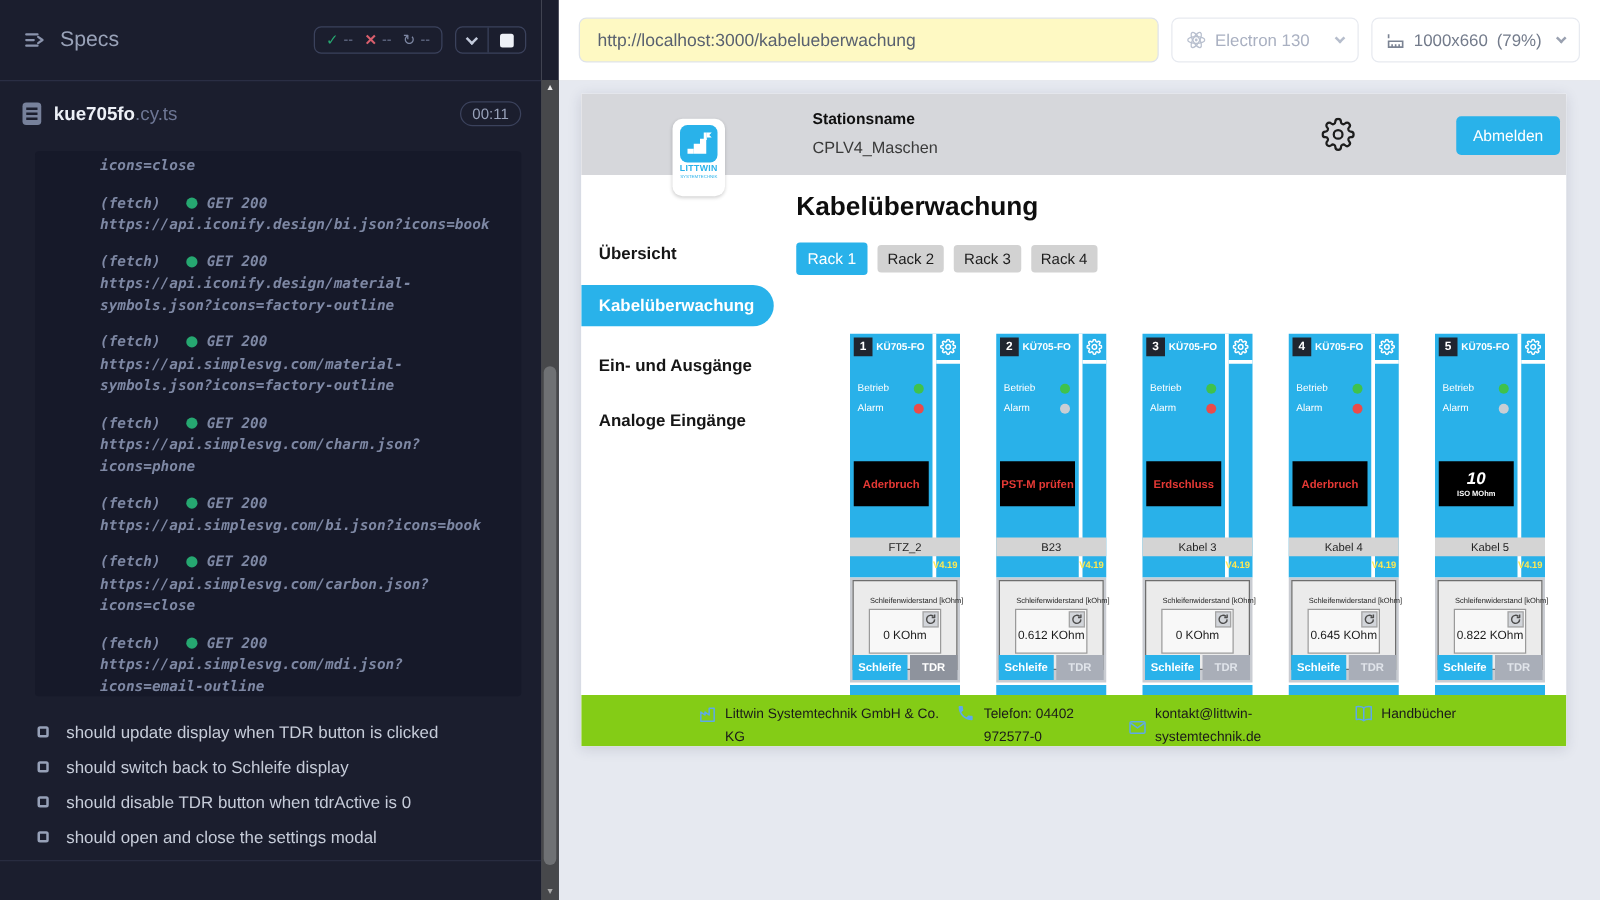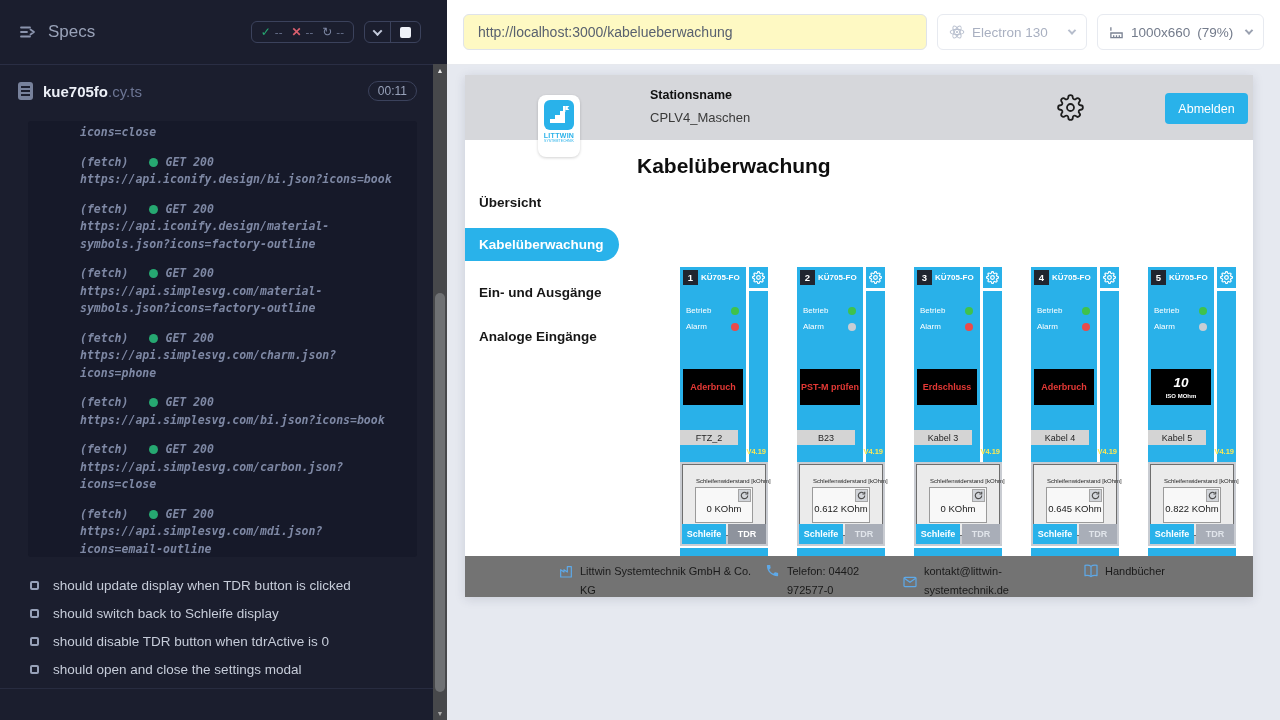--- a/index.html
+++ b/index.html
@@ -121,40 +121,40 @@
   .led-row.betrieb { top:39px; } .led-row.alarm { top:55px; }
   .led-label { font-size:8px; font-weight:normal; color:#fff; }
   .led { width:8px; height:8px; border-radius:50%; }
   .led.green { background:var(--led-green); } .led.red { background:var(--led-red); }
   .led.off { background:var(--led-off); }
   .display { position:absolute; left:3px; top:102px; width:60px; height:36px; background:#000;
              display:flex; flex-direction:column; align-items:center; justify-content:center; }
   .display-text { font-size:9px; font-weight:bold; color:var(--display-red); white-space:nowrap; }
   .display-main { font-size:13.5px; font-weight:bold; color:#fff; line-height:14px;font-style:italic; }
   .display-sub { font-size:6px; font-weight:bold; color:#fff; margin-top:3px; }
-  .cable-label { position:absolute; left:0; top:163px; width:58px; height:15px; background:#d4d4d4;
+  .cable-label { position:absolute; left:0; top:163px; width:88px; height:15px; background:#d4d4d4;
                  color:#1f1f1f; font-size:9px; display:grid; place-items:center; }
   .version { position:absolute; right:2px; top:180px; font-size:7.5px; font-weight:bold; color:var(--version-yellow); }
   .card-mid { position:absolute; top:195px; left:0; width:88px; height:84px; background:#c9ccd2; }
   .panel { position:absolute; left:2px; top:2px; right:2px; background:#ebebeb; border:1px solid #6e6e6e;
            padding:11px; }
   .meas-label { font-size:6px; color:#1f1f1f; padding:2px 1px 2px 2px; white-space:nowrap; }
   .value-box { position:relative; margin:1px; height:36px; background:#f8f8f8; border:1px solid #9a9a9a; }
   .refresh-btn { position:absolute; top:1px; right:1px; width:13px; height:13px; background:#d2d5da;
                  border:1px solid #a5a5a5; color:#4d4d4d; display:grid; place-items:center; cursor:pointer; }
   .value-text { position:absolute; bottom:8px; left:0; width:100%; text-align:center; font-size:9.5px; color:#1a1a1a; }
   .btn-row { position:absolute; left:2px; right:2px; bottom:2px; height:20px; display:flex; gap:2px; }
   .btn-loop { flex:1.15; background:var(--accent); color:#fff; font-size:9px; font-weight:bold;
               display:grid; place-items:center; cursor:pointer; }
   .btn-tdr { flex:1; background:#8e939d; color:#fff; font-size:9px; font-weight:bold;
              display:grid; place-items:center; cursor:pointer; }
   .btn-tdr.disabled { background:#a9aeb8; color:#e0e4ea; }
   .card-strip { position:absolute; top:281px; left:0; width:88px; height:11px; background:var(--card-cyan); }
 
-  .app-footer { position:absolute; left:0; right:0; bottom:0; height:41px; background:#737373; z-index:5;margin-top:30px; }
+  .app-footer { position:absolute; left:0; right:0; bottom:0; height:41px; background:#84cc16; z-index:5;margin-top:30px; }
   .f-item { position:absolute; top:6px; display:flex; gap:6px; font-size:11px; color:#1a1a1a; line-height:1.75; }
   .f-item:nth-child(1){ left:93px; } .f-item:nth-child(1) .f-text { max-width:175px; }
   .f-item:nth-child(2){ left:300px; } .f-item:nth-child(2) .f-text { max-width:112px; }
   .f-item:nth-child(3){ left:437px;align-items:center; } .f-item:nth-child(3) .f-text { max-width:96px; }
   .f-item:nth-child(4){ left:618px; }
   .f-icon { width:16px; height:16px; color:var(--footer-icon-blue); flex:none; margin-top:1px; }
   .f-text { overflow-wrap:break-word; }
   svg { display:block; }
 </style>
 </head>
@@ -354,20 +354,26 @@
 
         <nav class="app-nav" id="app-nav">
             <div class="nav-item">Übersicht</div>
             <div class="nav-item active">Kabelüberwachung</div>
             <div class="nav-item">Ein- und Ausgänge</div>
             <div class="nav-item">Analoge Eingänge</div>
           </nav>
 
         <section class="app-main">
           <h1 class="main-title">Kabelüberwachung</h1>
+          <div class="tabs" id="tabs">
+              <div class="tab active">Rack 1</div>
+              <div class="tab">Rack 2</div>
+              <div class="tab">Rack 3</div>
+              <div class="tab">Rack 4</div>
+            </div>
           <div class="cards" id="cards">
               <div class="card">
     <div class="card-top">
       <span class="badge">1</span>
       <span class="model">KÜ705-FO</span>
       <span class="vline"></span>
       <span class="gear-box">
         <svg viewBox="0 0 24 24" width="13" height="13" fill="none" stroke="currentColor" stroke-width="2.2" stroke-linejoin="round">
           <circle cx="12" cy="12" r="3.4"></circle>
           <path d="M19.4 15a1.7 1.7 0 0 0 .34 1.87l.06.06a2 2 0 1 1-2.83 2.83l-.06-.06a1.7 1.7 0 0 0-1.87-.34 1.7 1.7 0 0 0-1 1.55V21a2 2 0 1 1-4 0v-.09a1.7 1.7 0 0 0-1-1.55 1.7 1.7 0 0 0-1.87.34l-.06.06a2 2 0 1 1-2.83-2.83l.06-.06a1.7 1.7 0 0 0 .34-1.87 1.7 1.7 0 0 0-1.55-1H3a2 2 0 1 1 0-4h.09a1.7 1.7 0 0 0 1.55-1 1.7 1.7 0 0 0-.34-1.87l-.06-.06a2 2 0 1 1 2.83-2.83l.06.06a1.7 1.7 0 0 0 1.87.34 1.7 1.7 0 0 0 1-1.55V3a2 2 0 1 1 4 0v.09a1.7 1.7 0 0 0 1 1.55 1.7 1.7 0 0 0 1.87-.34l.06-.06a2 2 0 1 1 2.83 2.83l-.06.06a1.7 1.7 0 0 0-.34 1.87 1.7 1.7 0 0 0 1.55 1H21a2 2 0 1 1 0 4h-.09a1.7 1.7 0 0 0-1.55 1z"></path>

